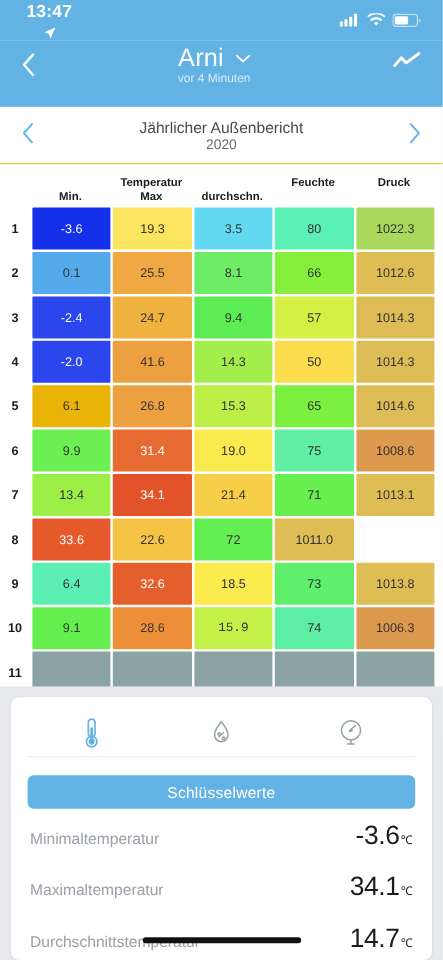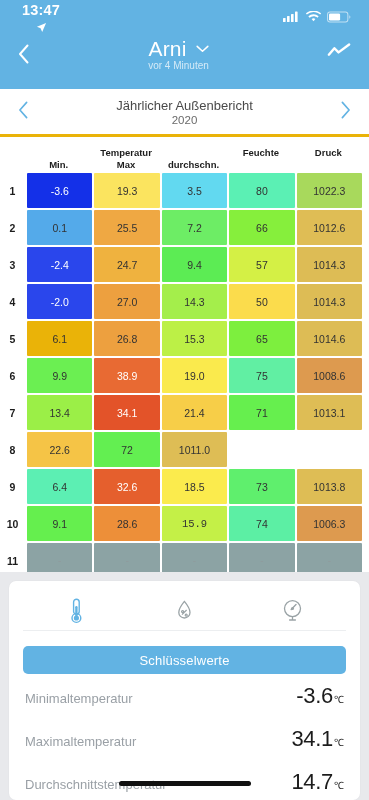--- a/index.html
+++ b/index.html
@@ -33,21 +33,21 @@
   .nav-center { text-align: center; flex: 1; padding-top: 1px; }
   .nav-title-row { display: flex; align-items: center; justify-content: center; gap: 9px; }
   .nav-title { color: #ffffff; font-size: 21px; font-weight: 400; letter-spacing: .2px; }
   .nav-sub { color: #d4eaf7; font-size: 10px; margin-top: -1px; }
   .nav-chart { padding-top: 6px; }
 
   
   .reportbar {
     height: 48px; background: #ffffff;
     display: flex; align-items: center; justify-content: space-between;
-    padding: 0 18px; border-bottom: 3px solid #eab308;
+    padding: 0 18px; border-bottom: 1px solid #eab308;
   }
   .rb-arrow { color: #62b3e3; font-size: 21px; font-weight: 300; line-height: 1; }
   .rb-center { text-align: center; flex: 1; }
   .rb-title { font-size: 13px; color: #4a4a4a; font-weight: 400; }
   .rb-year { font-size: 11.5px; color: #6b6b6b; margin-top: 1px; }
 
   
   .table-wrap { background: #ffffff; padding: 0 7px 0 0; }
   .thead {
     display: grid; grid-template-columns: 25px repeat(5, 1fr);
@@ -205,66 +205,67 @@
           <div class="cell lighttext" style="background: rgb(20, 48, 232);">-3.6</div>
           <div class="cell" style="background: rgb(251, 228, 95);">19.3</div>
           <div class="cell" style="background: rgb(98, 217, 240);">3.5</div>
           <div class="cell" style="background: rgb(91, 240, 180);">80</div>
           <div class="cell" style="background: rgb(168, 217, 92);">1022.3</div>
         </div>
         <div class="trow">
           <div class="rowno">2</div>
           <div class="cell" style="background: rgb(84, 170, 234);">0.1</div>
           <div class="cell" style="background: rgb(239, 168, 67);">25.5</div>
-          <div class="cell" style="background: rgb(109, 237, 101);">7.2</div>
+          <div class="cell" style="background: rgb(109, 237, 101);">8.1</div>
           <div class="cell" style="background: rgb(134, 239, 60);">66</div>
           <div class="cell" style="background: rgb(223, 189, 85);">1012.6</div>
         </div>
         <div class="trow">
           <div class="rowno">3</div>
           <div class="cell lighttext" style="background: rgb(42, 70, 236);">-2.4</div>
           <div class="cell" style="background: rgb(239, 178, 63);">24.7</div>
           <div class="cell" style="background: rgb(92, 236, 84);">9.4</div>
           <div class="cell" style="background: rgb(212, 240, 69);">57</div>
           <div class="cell" style="background: rgb(221, 188, 85);">1014.3</div>
         </div>
         <div class="trow">
           <div class="rowno">4</div>
           <div class="cell lighttext" style="background: rgb(42, 70, 236);">-2.0</div>
-          <div class="cell" style="background: rgb(237, 160, 63);">27.0</div>
+          <div class="cell" style="background: rgb(237, 160, 63);">41.6</div>
           <div class="cell" style="background: rgb(164, 238, 75);">14.3</div>
           <div class="cell" style="background: rgb(251, 220, 76);">50</div>
           <div class="cell" style="background: rgb(221, 188, 85);">1014.3</div>
         </div>
         <div class="trow">
           <div class="rowno">5</div>
           <div class="cell" style="background: #eab308;">6.1</div>
           <div class="cell" style="background: rgb(237, 160, 63);">26.8</div>
           <div class="cell" style="background: rgb(188, 240, 70);">15.3</div>
           <div class="cell" style="background: rgb(125, 239, 62);">65</div>
           <div class="cell" style="background: rgb(221, 188, 85);">1014.6</div>
         </div>
         <div class="trow">
           <div class="rowno">6</div>
           <div class="cell" style="background: rgb(107, 239, 82);">9.9</div>
-          <div class="cell lighttext" style="background: rgb(232, 106, 51);">38.9</div>
+          <div class="cell lighttext" style="background: rgb(232, 106, 51);">31.4</div>
           <div class="cell" style="background: rgb(250, 234, 77);">19.0</div>
           <div class="cell" style="background: rgb(97, 239, 163);">75</div>
           <div class="cell" style="background: rgb(221, 154, 79);">1008.6</div>
         </div>
         <div class="trow">
           <div class="rowno">7</div>
           <div class="cell" style="background: rgb(155, 239, 71);">13.4</div>
           <div class="cell lighttext" style="background: rgb(227, 83, 41);">34.1</div>
           <div class="cell" style="background: rgb(247, 206, 72);">21.4</div>
           <div class="cell" style="background: rgb(102, 239, 78);">71</div>
           <div class="cell" style="background: rgb(222, 189, 85);">1013.1</div>
         </div>
         <div class="trow">
           <div class="rowno">8</div>
+          <div class="cell lighttext" style="background: rgb(228, 90, 43);">33.6</div>
           <div class="cell" style="background: rgb(245, 196, 70);">22.6</div>
           <div class="cell" style="background: rgb(99, 239, 81);">72</div>
           <div class="cell" style="background: rgb(222, 189, 85);">1011.0</div>
         </div>
         <div class="trow">
           <div class="rowno">9</div>
           <div class="cell" style="background: rgb(92, 239, 179);">6.4</div>
           <div class="cell lighttext" style="background: rgb(229, 95, 45);">32.6</div>
           <div class="cell" style="background: rgb(251, 235, 77);">18.5</div>
           <div class="cell" style="background: rgb(95, 239, 109);">73</div>

